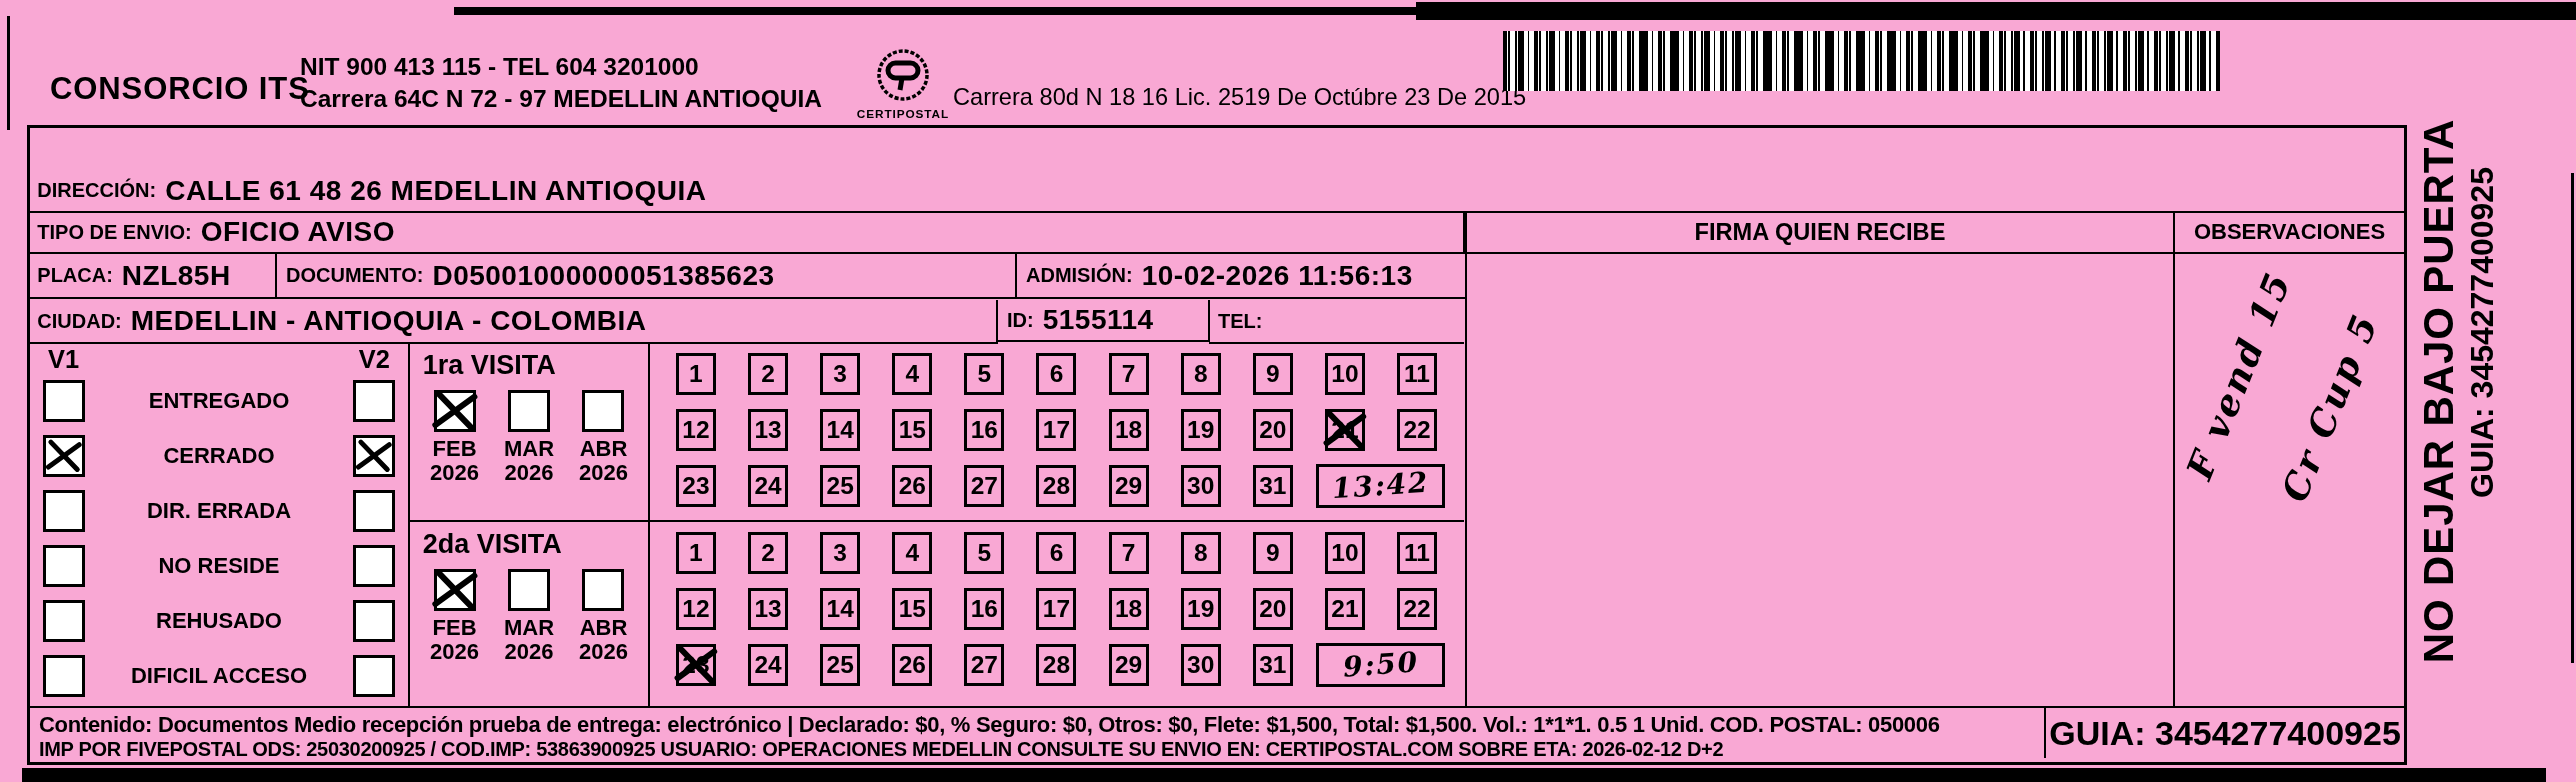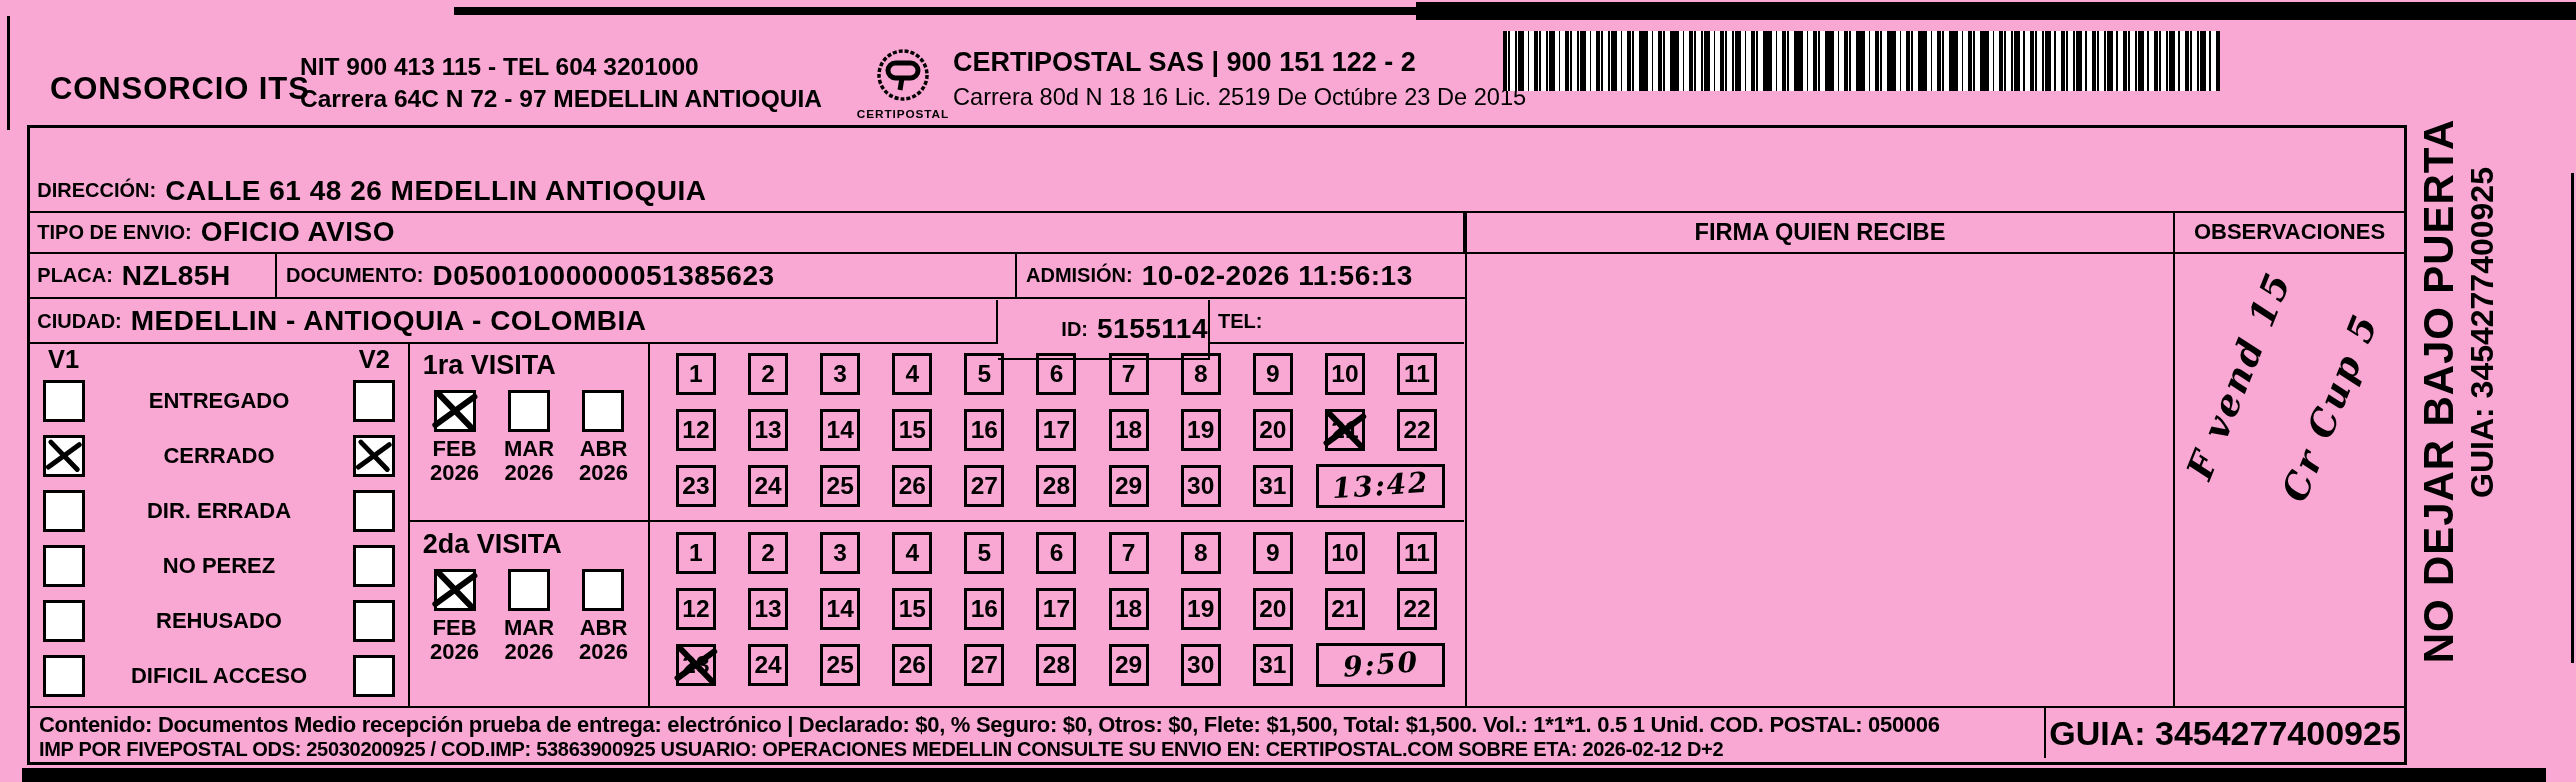--- a/index.html
+++ b/index.html
@@ -34,21 +34,21 @@
   .cell .v{font-size:28px;font-weight:bold;white-space:nowrap;letter-spacing:0.5px;}
   .bb{border-bottom:2.7px solid #000;}
   .br{border-right:2.7px solid #000;}
   .row-nombre{left:0;top:0;width:2374px;height:42px;padding-left:7.3px;}
   .row-direccion{left:0;top:42px;width:2374px;height:43px;padding-left:7.3px;}
   .row-tipo{left:0;top:84px;width:1435px;height:42px;padding-left:7.3px;}
   .cell-placa{left:0;top:126px;width:247px;height:45px;padding-left:7.3px;}
   .cell-doc{left:247px;top:126px;width:740px;height:45px;padding-left:9px;}
   .cell-adm{left:987px;top:126px;width:448px;height:45px;padding-left:9px;}
   .cell-ciudad{left:0;top:172px;width:968px;height:44px;padding-left:7.3px;}
-  .cell-id{left:968px;top:172px;width:212px;height:60px;padding-left:9px;justify-content:flex-end;}
+  .cell-id{left:968px;top:172px;width:212px;height:42px;padding-left:9px;}
   .cell-tel{left:1179px;top:172px;width:255px;height:44px;padding-left:9px;}
 
   
   .firma-head{left:1435px;top:84px;width:708px;height:42px;justify-content:center;
               border-left:2.7px solid #000;font-size:23.6px;font-weight:bold;}
   .obs-head{left:2143px;top:84px;width:231px;height:42px;justify-content:center;
             border-left:2.7px solid #000;font-size:22px;font-weight:bold;}
   .firma-body{left:1435px;top:126px;width:708px;height:452px;border-left:2.7px solid #000;}
   .obs-body{left:2143px;top:126px;width:231px;height:452px;border-left:2.7px solid #000;}
 
@@ -123,21 +123,20 @@
   <div class="abs logo">
     <svg width="60" height="60" viewBox="0 0 60 60">
       <circle cx="30" cy="28" r="24" fill="none" stroke="#000" stroke-width="3.5" stroke-dasharray="4 2"></circle>
       <rect x="15" y="16" width="30" height="15" rx="7.5" fill="none" stroke="#000" stroke-width="5"></rect>
       <path d="M29 31 L27 43" stroke="#000" stroke-width="5" fill="none"></path>
     </svg>
     <div class="logo-cap">CERTIPOSTAL</div>
     <div class="logo-sub">··· ————— ···</div>
   </div>
 
-  <div class="abs cp1">CERTIPOSTAL SAS | 900 151 122 - 2</div>
   <div class="abs cp2">Carrera 80d N 18 16  Lic. 2519 De Octúbre 23 De 2015</div>
   <div class="abs barcode"></div>
 
   <div class="abs table">
 
 
     <div class="cell row-direccion bb">
       <span class="k">DIRECCIÓN:</span>
       <span class="v">CALLE 61  48 26 MEDELLIN ANTIOQUIA</span>
     </div>
@@ -198,21 +197,21 @@
               <div class="xmark"></div>
             </div>
           </div>
           <div class="srow">
             <div class="cbox"></div>
             <div class="slabel">DIR. ERRADA</div>
             <div class="cbox"></div>
           </div>
           <div class="srow">
             <div class="cbox"></div>
-            <div class="slabel">NO PEREZ</div>
+            <div class="slabel">NO RESIDE</div>
             <div class="cbox"></div>
           </div>
           <div class="srow">
             <div class="cbox"></div>
             <div class="slabel">REHUSADO</div>
             <div class="cbox"></div>
           </div>
           <div class="srow">
             <div class="cbox"></div>
             <div class="slabel">DIFICIL ACCESO</div>

